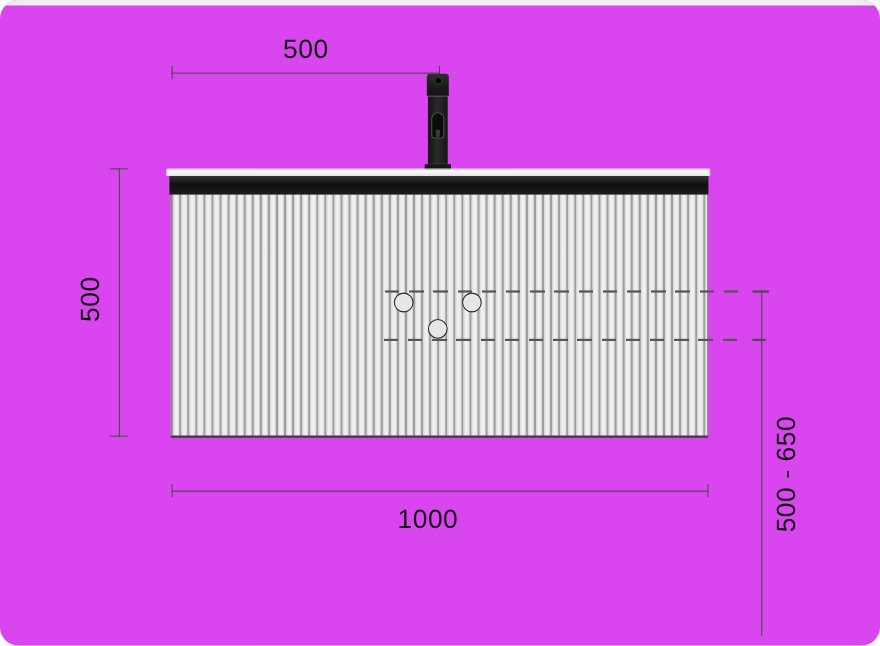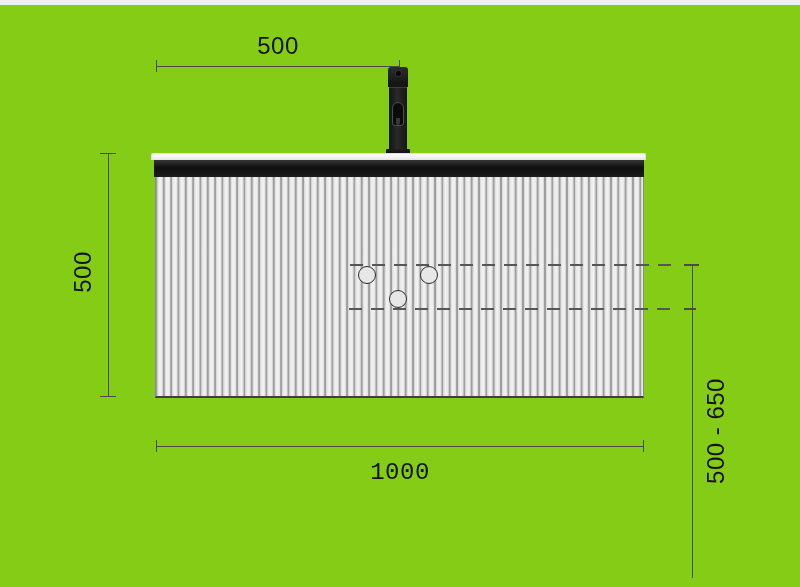--- a/index.html
+++ b/index.html
@@ -1,22 +1,23 @@
 <!DOCTYPE html>
 <html><head>
 <meta charset="utf-8">
 <style>
   html, body { margin: 0; padding: 0; background: #ffffff; }
   .canvas {
     position: relative;
     width: 800px;
     height: 587px;
-    background: #84cc16;
+    background: #d946ef;
     overflow: hidden;
     font-family: "Liberation Sans", sans-serif;
+    border-radius: 17px;
   }
   .top-strip {
     position: absolute; left: 0; top: 0; width: 800px; height: 5px;
     background: #efefef;
   }
 
   
   .dim-line { position: absolute; background: #4a4a4a; }
   .dim-h { height: 1px; }
   .dim-v { width: 1px; }
@@ -39,21 +40,21 @@
   
   .dim-left-line   { left: 108px; top: 153px; height: 244px; }
   .dim-left-tick-t { left: 100px; top: 153px; }
   .dim-left-tick-b { left: 100px; top: 396px; }
   .dim-left-label  { left: 23px; top: 258px; width: 120px; height: 28px; }
 
   
   .dim-bottom-line   { left: 156px; top: 446px; width: 488px; }
   .dim-bottom-tick-l { left: 156px; top: 440px; }
   .dim-bottom-tick-r { left: 643px; top: 440px; }
-  .dim-bottom-label  { left: 156px; top: 459px; width: 488px; font-family: Liberation Mono, monospace; }
+  .dim-bottom-label  { left: 145px; top: 459px; width: 488px; }
 
   
   .dim-right-line   { left: 692px; top: 264px; height: 314px; }
   .dim-right-tick-t { position: absolute; left: 684px; top: 264px; width: 15px; height: 2px; background: #4a4a4a; }
   .dim-right-tick-m { position: absolute; left: 684px; top: 308px; width: 12px; height: 2px; background: #4a4a4a; }
   .dim-right-label  { left: 646px; top: 417px; width: 140px; height: 28px; }
 
   
   .dash-line {
     position: absolute; height: 2px;

